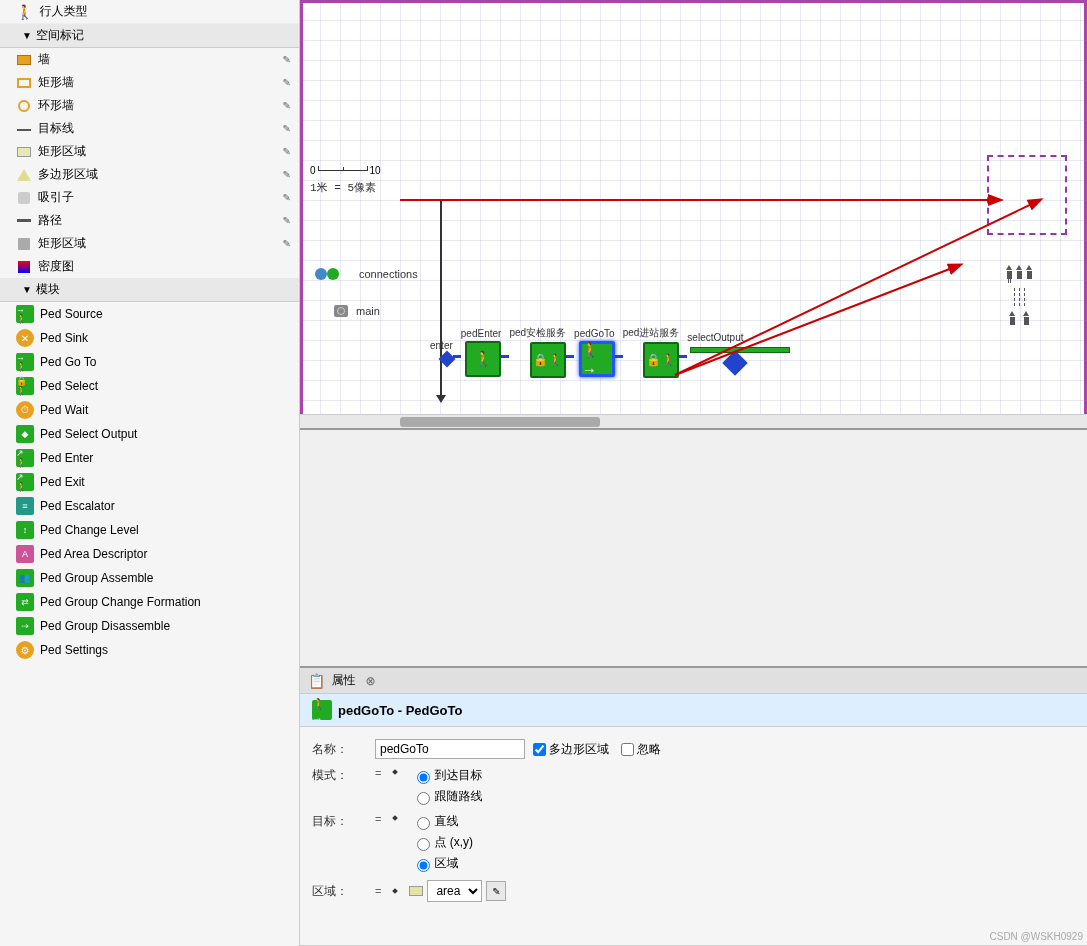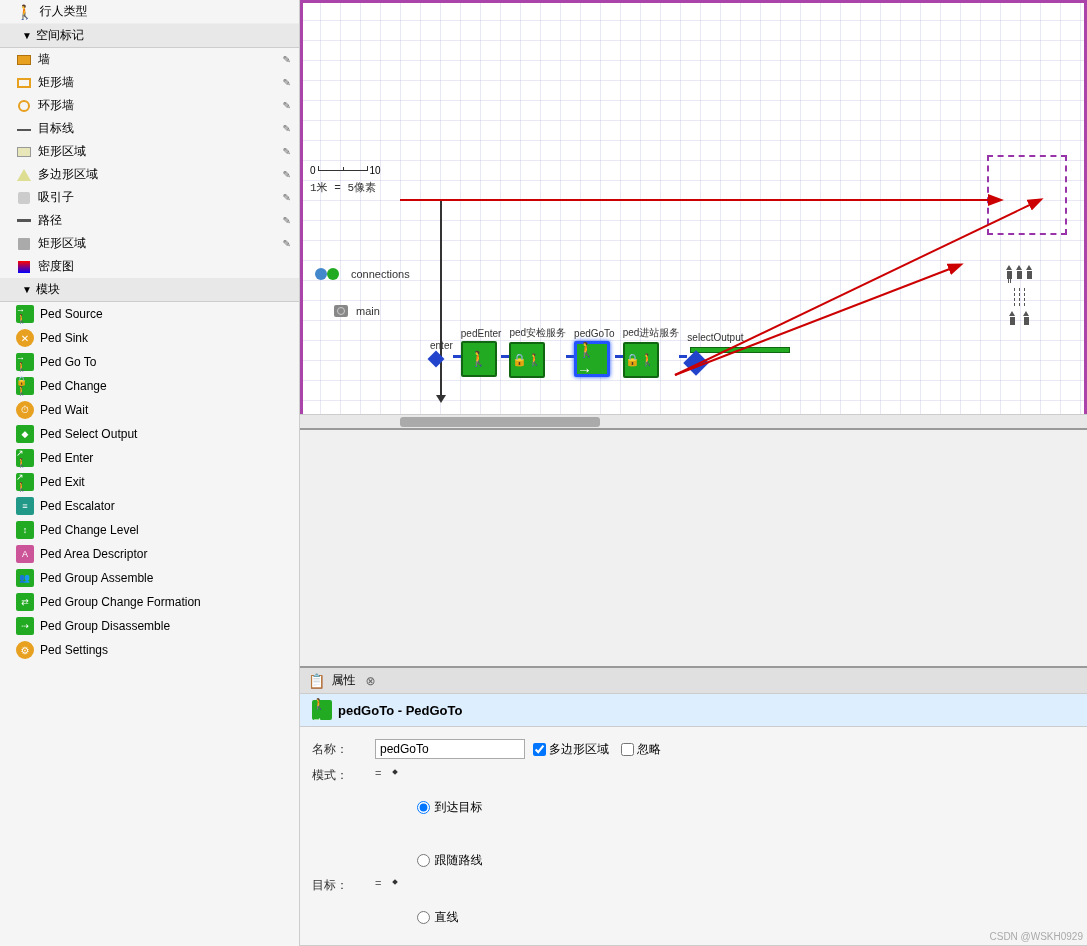--- a/index.html
+++ b/index.html
@@ -109,21 +109,21 @@
     
     .purple-rect {
       position: absolute;
       border: 2px dashed #9933aa;
       background: transparent;
     }
     
     .flow-node {
       display: flex;
       flex-direction: column;
-      align-items: flex-start;
+      align-items: flex-end;
       gap: 2px;
     }
     
     .flow-node-label {
       font-size: 10px;
       color: #333;
       white-space: nowrap;
     }
     
     
@@ -221,24 +221,23 @@
     }
     
     .radio-group {
       display: flex;
       flex-direction: column;
       gap: 4px;
       margin-left: 8px;
     }
     .radio-item {
       display: flex;
-      align-items: center;
+      align-items: flex-end;
       gap: 4px;
       font-size: 12px;
-      margin-top: 32px;
     }
     
     .prop-section {
       display: flex;
       align-items: flex-start;
       padding: 4px 12px;
       gap: 8px;
     }
     
     .advanced-header {
@@ -388,21 +387,21 @@
     <span>Ped Sink</span>
   </div>
 
   <div class="list-item">
     <div class="mod-green" style="font-size:9px;">→🚶</div>
     <span>Ped Go To</span>
   </div>
 
   <div class="list-item">
     <div class="mod-green" style="font-size:9px;">🔒🚶</div>
-    <span>Ped Change</span>
+    <span>Ped Select</span>
   </div>
 
   <div class="list-item">
     <div style="width:18px;height:18px;background:#e8a020;border-radius:50%;display:flex;align-items:center;justify-content:center;color:white;font-size:10px;">⏱</div>
     <span>Ped Wait</span>
   </div>
 
   <div class="list-item">
     <div class="mod-green" style="font-size:9px;">◆</div>
     <span>Ped Select Output</span>
@@ -474,21 +473,21 @@
     </div>
 
     <div style="position:absolute;top:180px;left:10px;font-size:11px;color:#333;font-family:Liberation Mono, monospace;">1米 = 5像素</div>
 
     <div style="position:absolute;top:200px;left:140px;width:2px;height:200px;background:#333;"></div>
     <div style="position:absolute;top:395px;left:136px;width:0;height:0;border-left:5px solid transparent;border-right:5px solid transparent;border-top:8px solid #333;"></div>
 
     <div class="canvas-label" style="position:absolute;top:268px;left:15px;">
       <div style="width:12px;height:12px;background:#4488cc;border-radius:50%;"></div>
       <div style="width:12px;height:12px;background:#22aa22;border-radius:50%;margin-left:-4px;"></div>
-      <span style="margin-left:8px;">connections</span>
+      <span style="margin-left:16px;">connections</span>
     </div>
 
     <div class="canvas-label" style="position:absolute;top:305px;left:15px;padding-left:19px;">
       <div style="width:14px;height:12px;background:#888;border-radius:2px;display:flex;align-items:center;justify-content:center;">
         <div style="width:8px;height:8px;border:1px solid #ccc;border-radius:50%;"></div>
       </div>
       <span style="margin-left:4px;">main</span>
     </div>
 
     <div class="purple-rect" style="top:155px;right:20px;width:80px;height:80px;"></div>

